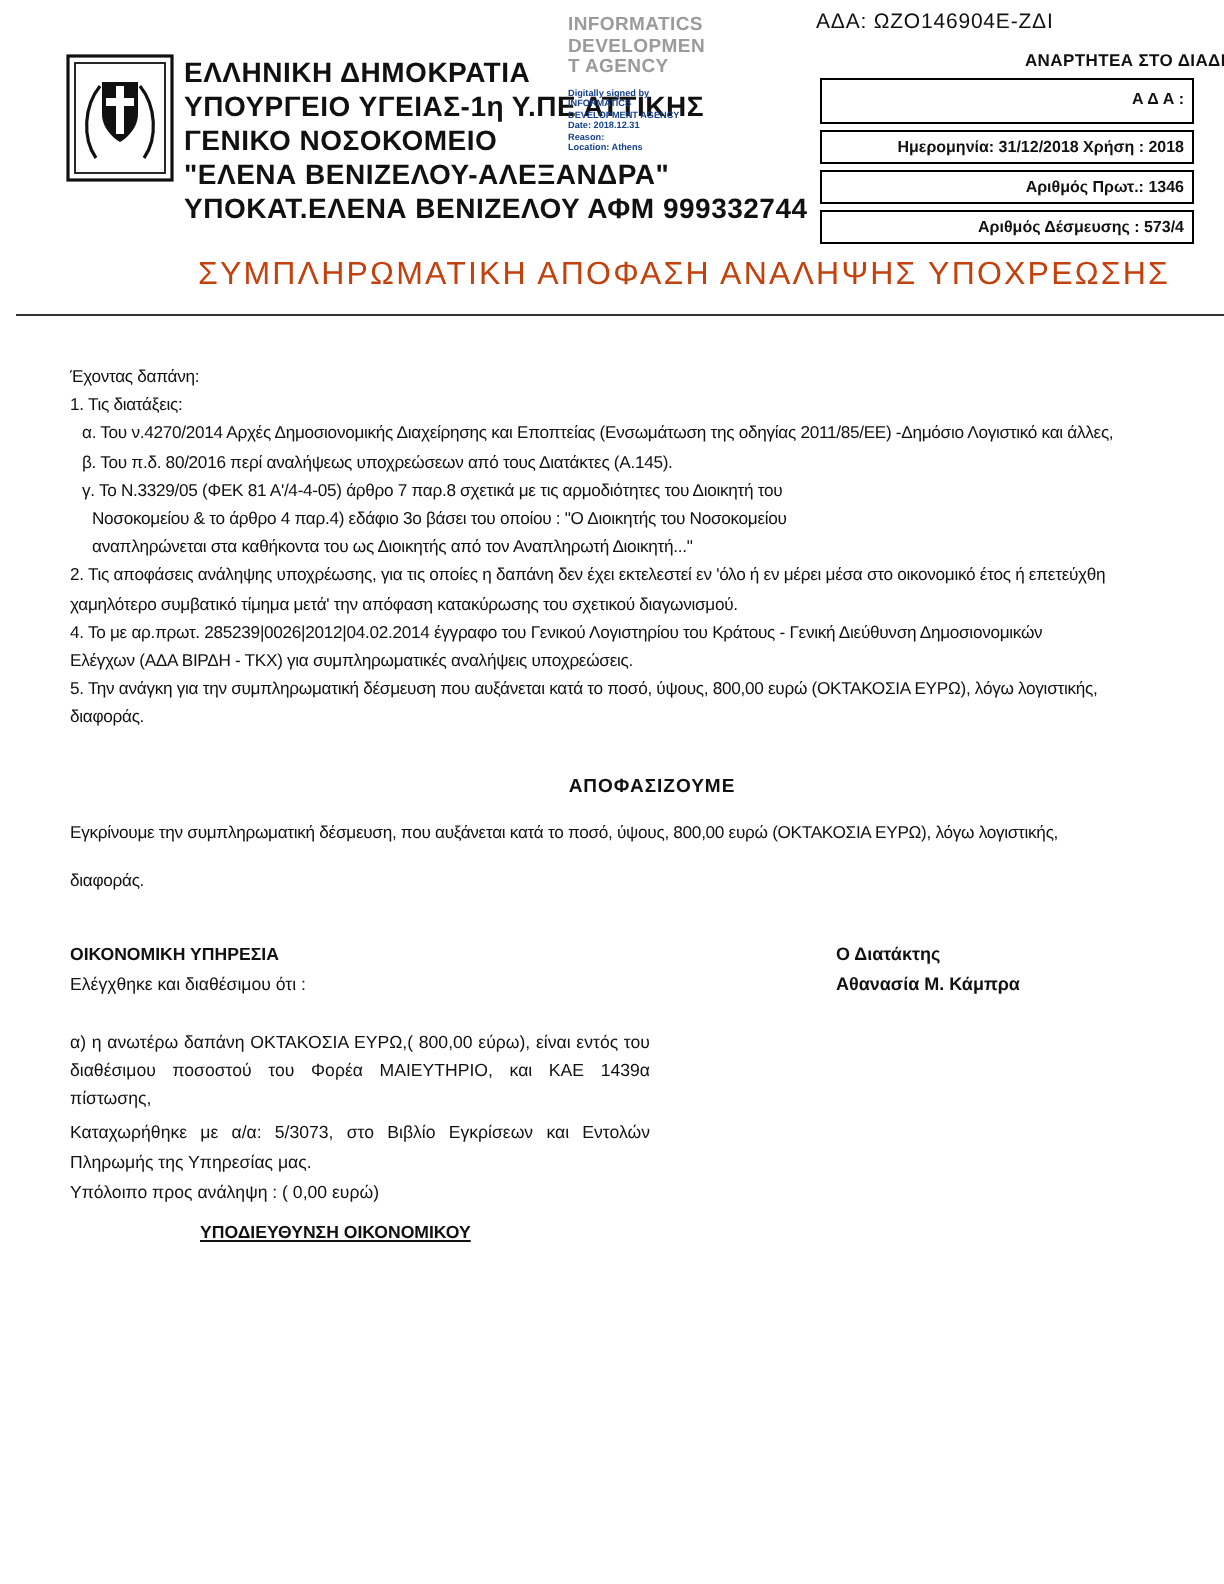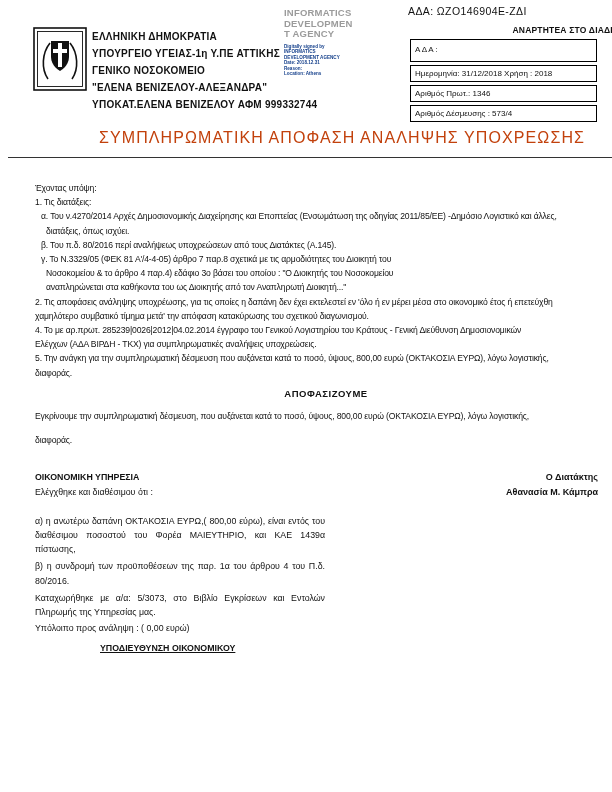--- a/index.html
+++ b/index.html
@@ -8,33 +8,33 @@
     font-family:"Liberation Sans", sans-serif; color:#111; overflow:hidden;padding-left:40px;
   }
 
   
   .ada-top { position:absolute; left:408px; top:5px; font-size:10.5px; letter-spacing:.4px; color:#111; }
 
   
   .emblem { position:absolute; left:33px; top:27px; width:54px; height:64px; }
 
   
-  .letterhead { position:absolute; left:92px; top:28px; font-weight:bold; font-size:10px; letter-spacing:.25px; }
+  .letterhead { position:absolute; left:92px; top:28px; font-weight:bold; font-size:14px; letter-spacing:.25px; }
   .letterhead div { line-height:17px; white-space:nowrap; }
 
   
   .stamp { position:absolute; left:284px; top:8px; display:flex; gap:4px;flex-direction:column; }
   .stamp .agency { color:#9b9b9b; font-size:9.5px; font-weight:bold; line-height:10.5px; letter-spacing:.2px; }
   .stamp .sig { color:#16418c; font-size:4.6px; line-height:5.6px; width:72px; font-weight:bold; }
 
   .anartitea { position:absolute; right:15px; top:25px; font-size:8.5px; font-weight:bold; letter-spacing:.2px; }
 
   
   .meta { position:absolute; left:410px; top:39px; width:187px; }
-  .mbox { border:1.5px solid #000; font-size:8px; font-weight:normal; padding:3px 4px; margin-bottom:3px; background:#fff; white-space:nowrap; }
+  .mbox { border:1.5px solid #000; font-size:8px; font-weight:bold; padding:3px 4px; margin-bottom:3px; background:#fff; white-space:nowrap;text-align:right; }
   .mbox.ada { padding:5px 4px 7px; }
 
   
   .title { position:absolute; top:129px; left:16px; width:100%; text-align:center; font-size:16px; letter-spacing:1.1px; color:#c2410c; white-space:nowrap; }
   .rule { position:absolute; top:157px; left:8px; right:8px; border-top:1.4px solid #333; height:0; }
 
   
   .body { position:absolute; left:35px; top:181px; width:552px; font-size:8.6px; letter-spacing:-0.15px; color:#111; }
   .body .ln { line-height:14.2px; white-space:nowrap; }
   .body .i1 { padding-left:6px; }
@@ -46,21 +46,21 @@
   .decision-l2 { top:435px; }
 
   
   .fleft { position:absolute; left:35px; top:470px; width:290px; font-size:8.8px; line-height:14.3px; }
   .fleft .fh { font-weight:bold; margin-bottom:1px; }
   .fleft .fsub { margin-bottom:14px; }
   .fleft .fitem { text-align:justify; margin-bottom:3px; }
   .fleft .freg { text-align:justify; margin-top:2px; margin-bottom:1px; }
   .fleft .fdept { font-weight:bold; margin-top:6px; margin-left:65px; white-space:nowrap;text-decoration:underline; }
 
-  .fright { position:absolute; left:418px; top:470px; width:180px; text-align:right; font-size:9px; line-height:14.5px; }
+  .fright { position:absolute; left:418px; top:470px; width:180px; text-align:left; font-size:9px; line-height:14.5px; }
   .fright .rh { font-weight:bold; }
   .fright .rrole { font-weight:bold; color:#2b3a9e; margin-bottom:37px; }
   .fright .rname { font-weight:bold; }
 </style>
 </head>
 <body>
 
 <div class="page">
 
   <div class="ada-top">ΑΔΑ: ΩΖΟ146904Ε-ΖΔΙ</div>
@@ -109,45 +109,43 @@
     </div>
     <div class="mbox">Ημερομηνία: 31/12/2018 Χρήση : 2018</div>
     <div class="mbox">Αριθμός Πρωτ.: 1346</div>
     <div class="mbox">Αριθμός Δέσμευσης : 573/4</div>
   </div>
 
   <div class="title">ΣΥΜΠΛΗΡΩΜΑΤΙΚΗ ΑΠΟΦΑΣΗ ΑΝΑΛΗΨΗΣ ΥΠΟΧΡΕΩΣΗΣ</div>
   <div class="rule"></div>
 
   <div class="body">
-    <div class="ln">Έχοντας υπόψη:</div>
+    <div class="ln">Έχοντας δαπάνη:</div>
     <div class="ln">1. Τις διατάξεις:</div>
     <div class="ln i1">α. Του ν.4270/2014 Αρχές Δημοσιονομικής Διαχείρησης και Εποπτείας (Ενσωμάτωση της οδηγίας 2011/85/ΕΕ) -Δημόσιο Λογιστικό και άλλες,</div>
-    <div class="ln i2">διατάξεις, όπως ισχύει.</div>
     <div class="ln i1">β. Του π.δ. 80/2016 περί αναλήψεως υποχρεώσεων από τους Διατάκτες (Α.145).</div>
     <div class="ln i1">γ. Το Ν.3329/05 (ΦΕΚ 81 Α'/4-4-05) άρθρο 7 παρ.8 σχετικά με τις αρμοδιότητες του Διοικητή του</div>
     <div class="ln i2">Νοσοκομείου &amp; το άρθρο 4 παρ.4) εδάφιο 3ο βάσει του οποίου : "Ο Διοικητής του Νοσοκομείου</div>
     <div class="ln i2">αναπληρώνεται στα καθήκοντα του ως Διοικητής από τον Αναπληρωτή Διοικητή..."</div>
     <div class="ln">2. Τις αποφάσεις ανάληψης υποχρέωσης, για τις οποίες η δαπάνη δεν έχει εκτελεστεί εν 'όλο ή εν μέρει μέσα στο οικονομικό έτος ή επετεύχθη</div>
     <div class="ln">χαμηλότερο συμβατικό τίμημα μετά' την απόφαση κατακύρωσης του σχετικού διαγωνισμού.</div>
     <div class="ln">4. Το με αρ.πρωτ. 285239|0026|2012|04.02.2014 έγγραφο του Γενικού Λογιστηρίου του Κράτους - Γενική Διεύθυνση Δημοσιονομικών</div>
     <div class="ln">Ελέγχων (ΑΔΑ ΒΙΡΔΗ - ΤΚΧ) για συμπληρωματικές αναλήψεις υποχρεώσεις.</div>
     <div class="ln">5. Την ανάγκη για την συμπληρωματική δέσμευση που αυξάνεται κατά το ποσό, ύψους, 800,00 ευρώ (ΟΚΤΑΚΟΣΙΑ ΕΥΡΩ), λόγω λογιστικής,</div>
     <div class="ln">διαφοράς.</div>
   </div>
 
   <div class="decide">ΑΠΟΦΑΣΙΖΟΥΜΕ</div>
   <div class="decision-l1">Εγκρίνουμε την συμπληρωματική δέσμευση, που αυξάνεται κατά το ποσό, ύψους, 800,00 ευρώ (ΟΚΤΑΚΟΣΙΑ ΕΥΡΩ), λόγω λογιστικής,</div>
   <div class="decision-l2">διαφοράς.</div>
 
   <div class="fleft">
     <div class="fh">ΟΙΚΟΝΟΜΙΚΗ ΥΠΗΡΕΣΙΑ</div>
     <div class="fsub">Ελέγχθηκε και διαθέσιμου ότι :</div>
     <div class="fitem">α) η ανωτέρω δαπάνη ΟΚΤΑΚΟΣΙΑ ΕΥΡΩ,( 800,00 εύρω), είναι εντός του διαθέσιμου ποσοστού του Φορέα ΜΑΙΕΥΤΗΡΙΟ, και ΚΑΕ 1439α πίστωσης,</div>
-    <div class="fitem">β) η συνδρομή των προϋποθέσεων της παρ. 1α του άρθρου 4 του Π.δ. 80/2016.</div>
     <div class="freg">Καταχωρήθηκε με α/α: 5/3073, στο Βιβλίο Εγκρίσεων και Εντολών Πληρωμής της Υπηρεσίας μας.</div>
     <div class="frem">Υπόλοιπο προς ανάληψη : ( 0,00 ευρώ)</div>
     <div class="fdept">ΥΠΟΔΙΕΥΘΥΝΣΗ ΟΙΚΟΝΟΜΙΚΟΥ</div>
   </div>
 
   <div class="fright">
     <div class="rh">Ο Διατάκτης</div>
     <div class="rname">Αθανασία Μ. Κάμπρα</div>
   </div>
 

